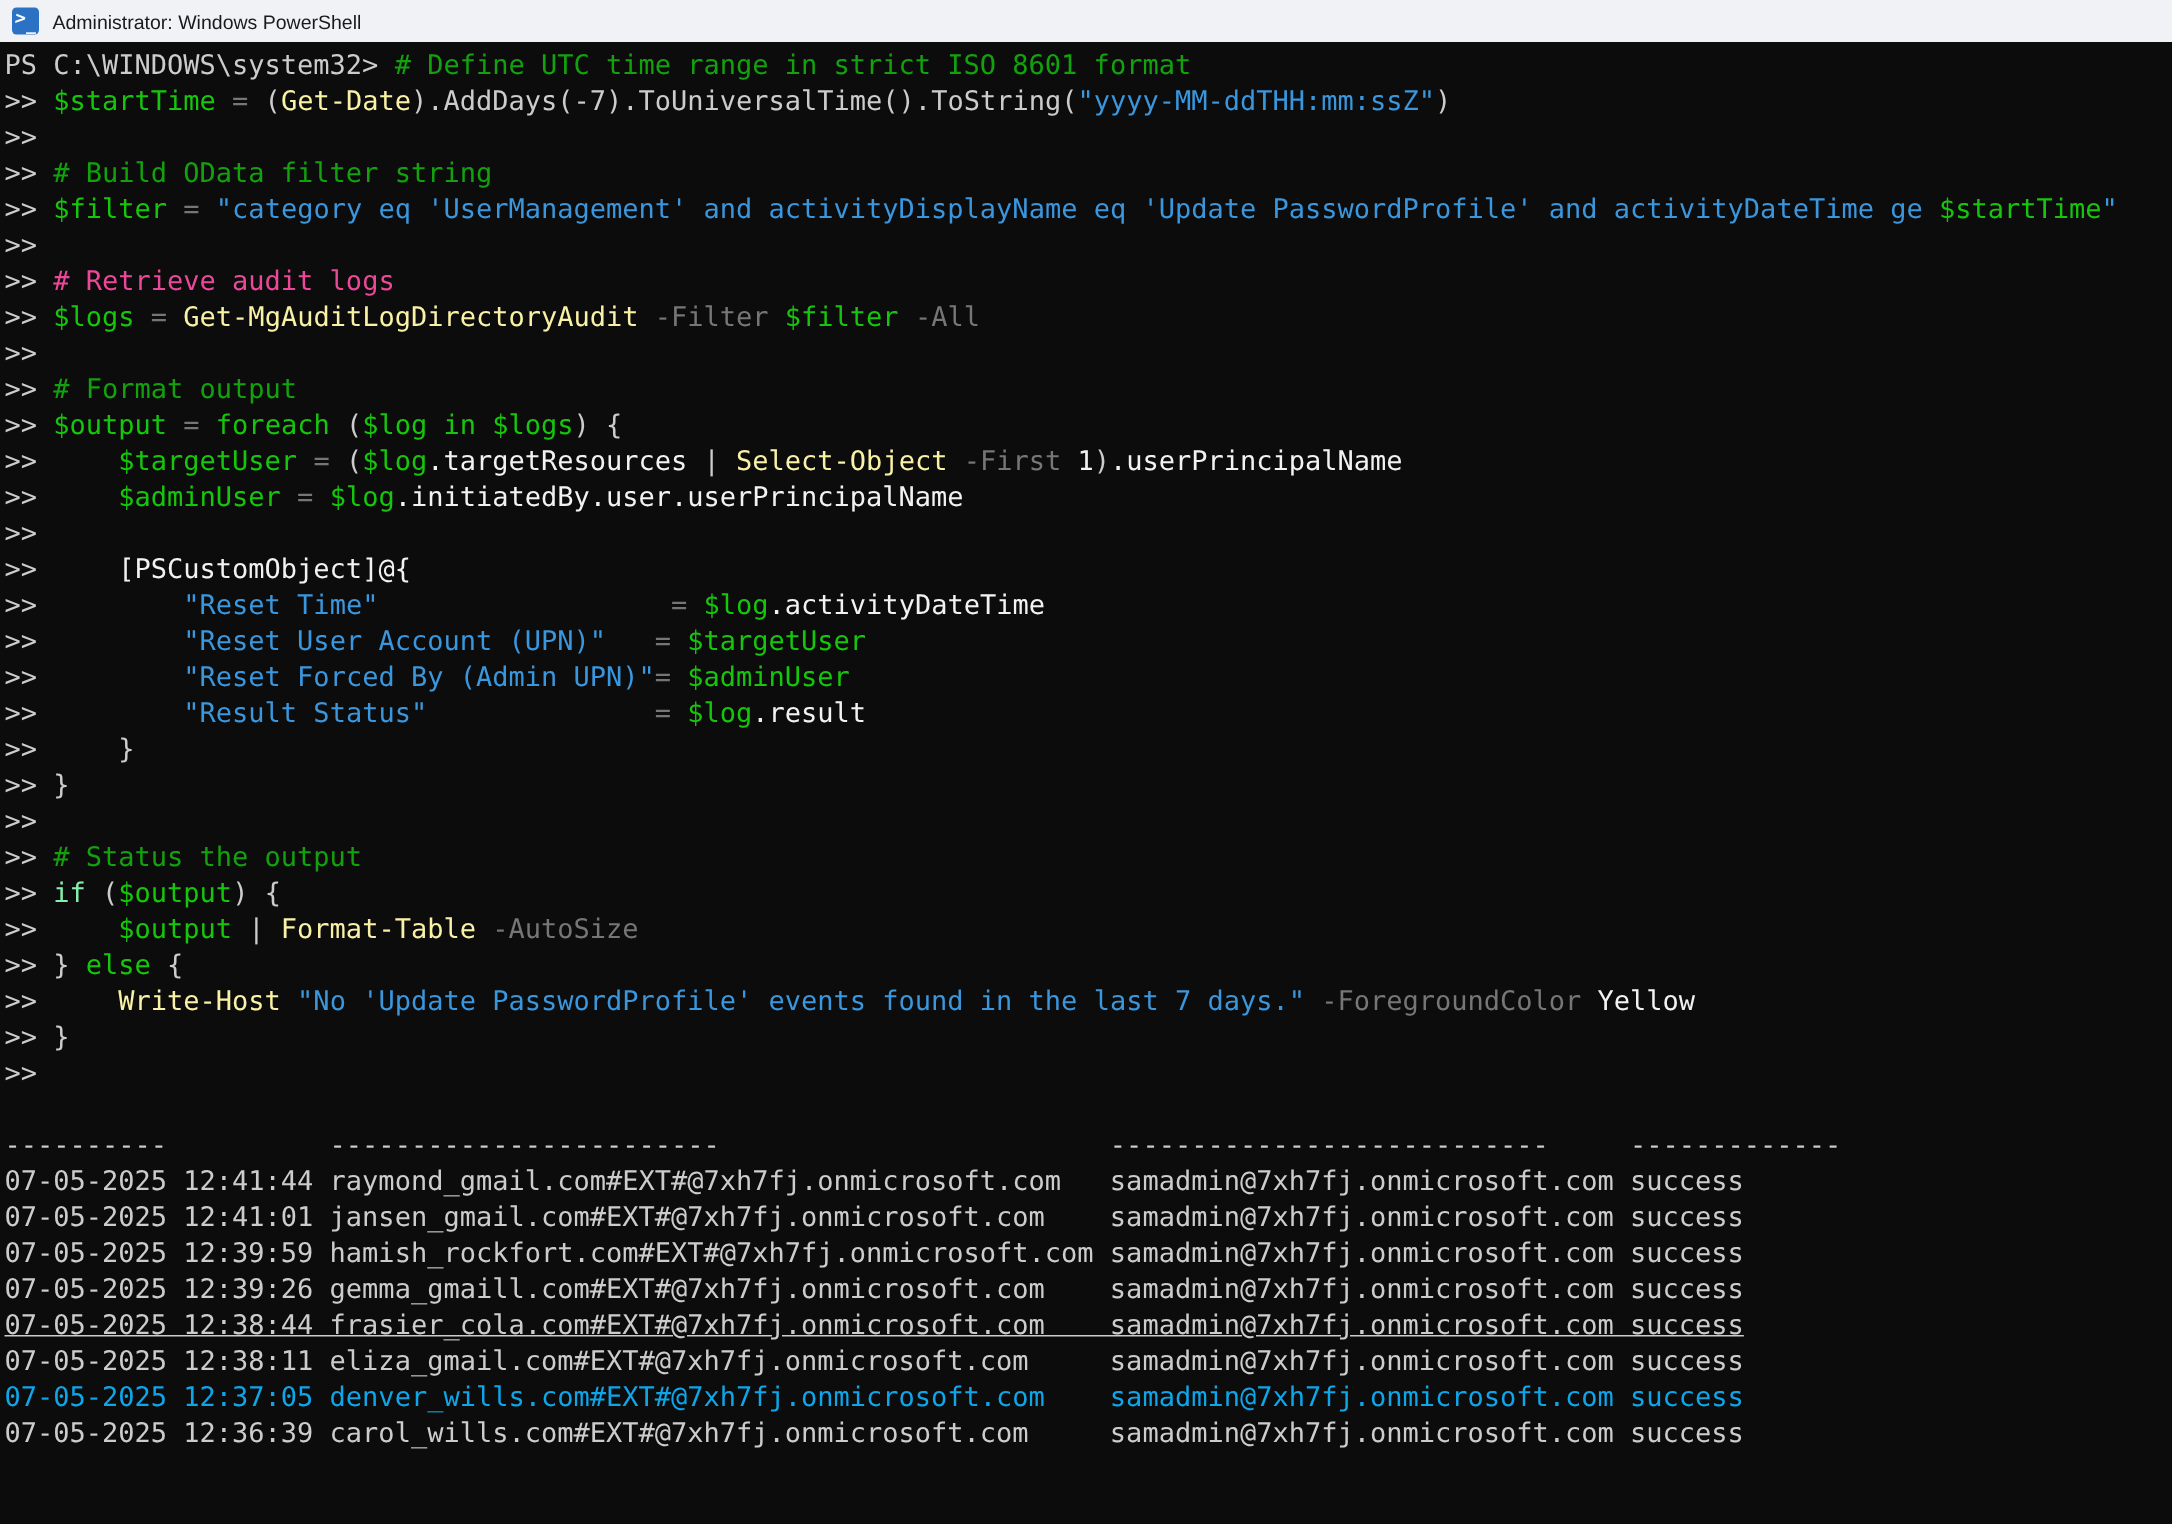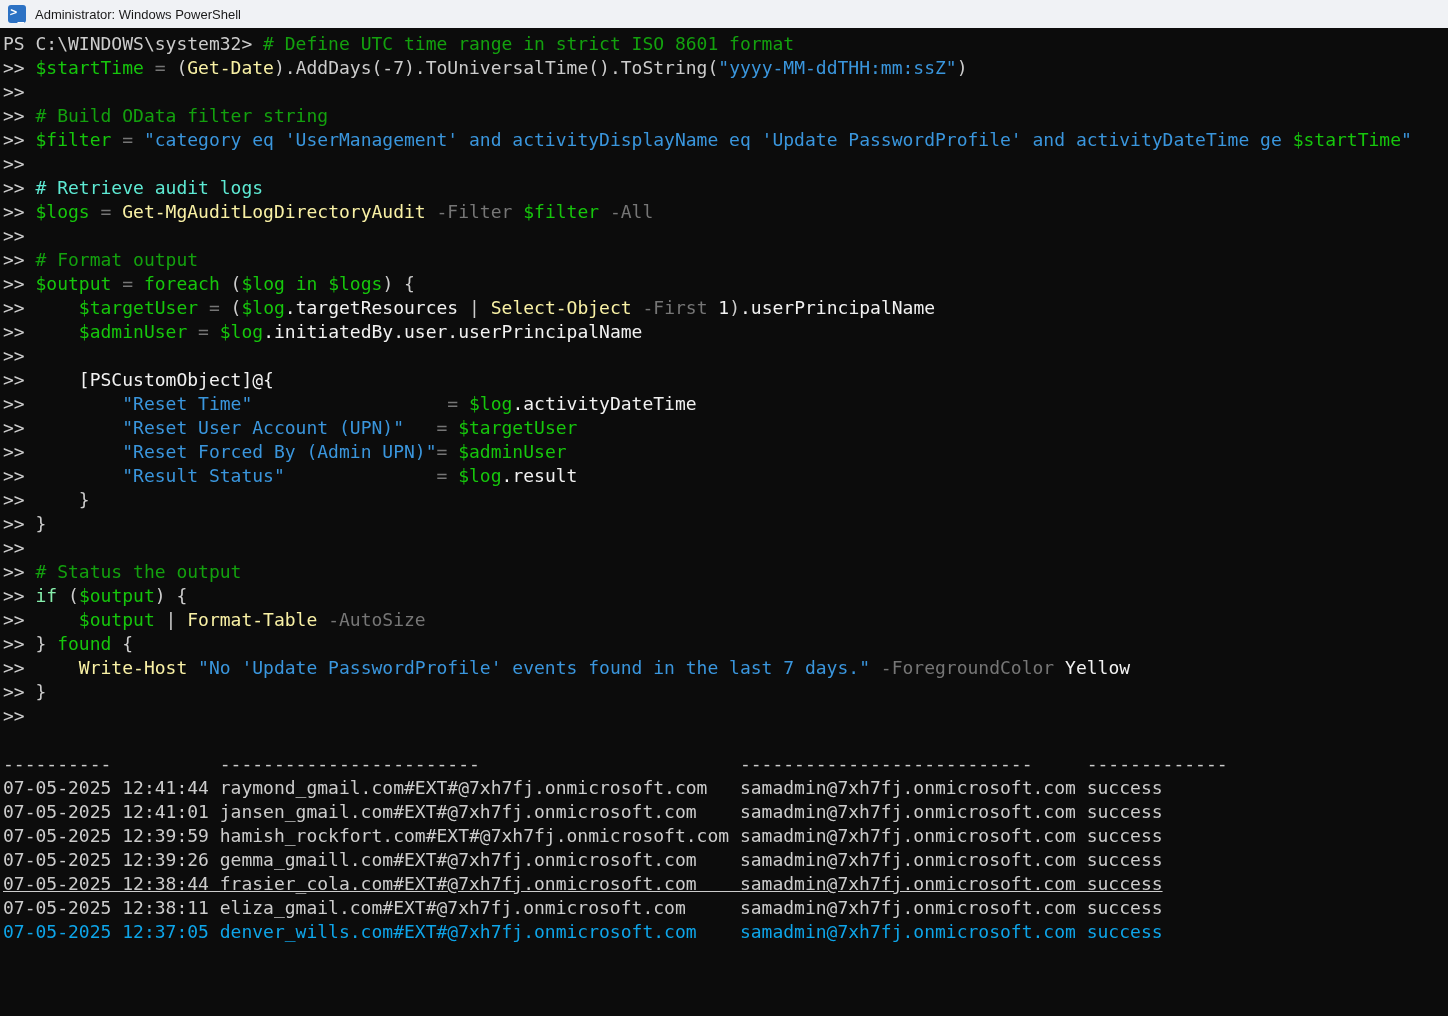--- a/index.html
+++ b/index.html
@@ -51,45 +51,46 @@
   <div class="window-title">Administrator: Windows PowerShell</div>
 </div>
 
 <div class="terminal">
     <div class="term-line"><span style="color: rgb(204, 204, 204);">PS C:\WINDOWS\system32&gt; </span><span style="color: rgb(19, 161, 14);"># Define UTC time range in strict ISO 8601 format</span></div>
     <div class="term-line"><span style="color: rgb(204, 204, 204);">&gt;&gt; </span><span style="color: rgb(22, 198, 12);">$startTime</span><span style="color: rgb(204, 204, 204);"> </span><span style="color: rgb(118, 118, 118);">=</span><span style="color: rgb(204, 204, 204);"> (</span><span style="color: rgb(249, 241, 165);">Get-Date</span><span style="color: rgb(204, 204, 204);">).AddDays(-7).ToUniversalTime().ToString(</span><span style="color: rgb(58, 150, 221);">"yyyy-MM-ddTHH:mm:ssZ"</span><span style="color: rgb(204, 204, 204);">)</span></div>
     <div class="term-line"><span style="color: rgb(204, 204, 204);">&gt;&gt;</span></div>
     <div class="term-line"><span style="color: rgb(204, 204, 204);">&gt;&gt; </span><span style="color: rgb(19, 161, 14);"># Build OData filter string</span></div>
     <div class="term-line"><span style="color: rgb(204, 204, 204);">&gt;&gt; </span><span style="color: rgb(22, 198, 12);">$filter</span><span style="color: rgb(204, 204, 204);"> </span><span style="color: rgb(118, 118, 118);">=</span><span style="color: rgb(204, 204, 204);"> </span><span style="color: rgb(58, 150, 221);">"category eq 'UserManagement' and activityDisplayName eq 'Update PasswordProfile' and activityDateTime ge </span><span style="color: rgb(22, 198, 12);">$startTime</span><span style="color: rgb(58, 150, 221);">"</span></div>
     <div class="term-line"><span style="color: rgb(204, 204, 204);">&gt;&gt;</span></div>
-    <div class="term-line"><span style="color: rgb(204, 204, 204);">&gt;&gt; </span><span style="color: #5eead4;"># Retrieve audit logs</span></div>
+    <div class="term-line"><span style="color: rgb(204, 204, 204);">&gt;&gt; </span><span style="color: #ec4899;"># Retrieve audit logs</span></div>
     <div class="term-line"><span style="color: rgb(204, 204, 204);">&gt;&gt; </span><span style="color: rgb(22, 198, 12);">$logs</span><span style="color: rgb(204, 204, 204);"> </span><span style="color: rgb(118, 118, 118);">=</span><span style="color: rgb(204, 204, 204);"> </span><span style="color: rgb(249, 241, 165);">Get-MgAuditLogDirectoryAudit</span><span style="color: rgb(204, 204, 204);"> </span><span style="color: rgb(118, 118, 118);">-Filter</span><span style="color: rgb(204, 204, 204);"> </span><span style="color: rgb(22, 198, 12);">$filter</span><span style="color: rgb(204, 204, 204);"> </span><span style="color: rgb(118, 118, 118);">-All</span></div>
     <div class="term-line"><span style="color: rgb(204, 204, 204);">&gt;&gt;</span></div>
     <div class="term-line"><span style="color: rgb(204, 204, 204);">&gt;&gt; </span><span style="color: rgb(19, 161, 14);"># Format output</span></div>
     <div class="term-line"><span style="color: rgb(204, 204, 204);">&gt;&gt; </span><span style="color: rgb(22, 198, 12);">$output</span><span style="color: rgb(204, 204, 204);"> </span><span style="color: rgb(118, 118, 118);">=</span><span style="color: rgb(204, 204, 204);"> </span><span style="color: rgb(22, 198, 12);">foreach</span><span style="color: rgb(204, 204, 204);"> (</span><span style="color: rgb(22, 198, 12);">$log</span><span style="color: rgb(204, 204, 204);"> </span><span style="color: rgb(22, 198, 12);">in</span><span style="color: rgb(204, 204, 204);"> </span><span style="color: rgb(22, 198, 12);">$logs</span><span style="color: rgb(204, 204, 204);">) {</span></div>
     <div class="term-line"><span style="color: rgb(204, 204, 204);">&gt;&gt;     </span><span style="color: rgb(22, 198, 12);">$targetUser</span><span style="color: rgb(204, 204, 204);"> </span><span style="color: rgb(118, 118, 118);">=</span><span style="color: rgb(204, 204, 204);"> (</span><span style="color: rgb(22, 198, 12);">$log</span><span style="color: rgb(242, 242, 242);">.targetResources</span><span style="color: rgb(204, 204, 204);"> | </span><span style="color: rgb(249, 241, 165);">Select-Object</span><span style="color: rgb(204, 204, 204);"> </span><span style="color: rgb(118, 118, 118);">-First</span><span style="color: rgb(204, 204, 204);"> </span><span style="color: rgb(242, 242, 242);">1</span><span style="color: rgb(204, 204, 204);">)</span><span style="color: rgb(242, 242, 242);">.userPrincipalName</span></div>
     <div class="term-line"><span style="color: rgb(204, 204, 204);">&gt;&gt;     </span><span style="color: rgb(22, 198, 12);">$adminUser</span><span style="color: rgb(204, 204, 204);"> </span><span style="color: rgb(118, 118, 118);">=</span><span style="color: rgb(204, 204, 204);"> </span><span style="color: rgb(22, 198, 12);">$log</span><span style="color: rgb(242, 242, 242);">.initiatedBy.user.userPrincipalName</span></div>
     <div class="term-line"><span style="color: rgb(204, 204, 204);">&gt;&gt;</span></div>
     <div class="term-line"><span style="color: rgb(204, 204, 204);">&gt;&gt;     </span><span style="color: rgb(242, 242, 242);">[PSCustomObject]@{</span></div>
     <div class="term-line"><span style="color: rgb(204, 204, 204);">&gt;&gt;         </span><span style="color: rgb(58, 150, 221);">"Reset Time"</span><span style="color: rgb(204, 204, 204);">                  </span><span style="color: rgb(118, 118, 118);">=</span><span style="color: rgb(204, 204, 204);"> </span><span style="color: rgb(22, 198, 12);">$log</span><span style="color: rgb(242, 242, 242);">.activityDateTime</span></div>
     <div class="term-line"><span style="color: rgb(204, 204, 204);">&gt;&gt;         </span><span style="color: rgb(58, 150, 221);">"Reset User Account (UPN)"</span><span style="color: rgb(204, 204, 204);">   </span><span style="color: rgb(118, 118, 118);">=</span><span style="color: rgb(204, 204, 204);"> </span><span style="color: rgb(22, 198, 12);">$targetUser</span></div>
     <div class="term-line"><span style="color: rgb(204, 204, 204);">&gt;&gt;         </span><span style="color: rgb(58, 150, 221);">"Reset Forced By (Admin UPN)"</span><span style="color: rgb(118, 118, 118);">=</span><span style="color: rgb(204, 204, 204);"> </span><span style="color: rgb(22, 198, 12);">$adminUser</span></div>
     <div class="term-line"><span style="color: rgb(204, 204, 204);">&gt;&gt;         </span><span style="color: rgb(58, 150, 221);">"Result Status"</span><span style="color: rgb(204, 204, 204);">              </span><span style="color: rgb(118, 118, 118);">=</span><span style="color: rgb(204, 204, 204);"> </span><span style="color: rgb(22, 198, 12);">$log</span><span style="color: rgb(242, 242, 242);">.result</span></div>
     <div class="term-line"><span style="color: rgb(204, 204, 204);">&gt;&gt;     }</span></div>
     <div class="term-line"><span style="color: rgb(204, 204, 204);">&gt;&gt; }</span></div>
     <div class="term-line"><span style="color: rgb(204, 204, 204);">&gt;&gt;</span></div>
     <div class="term-line"><span style="color: rgb(204, 204, 204);">&gt;&gt; </span><span style="color: rgb(19, 161, 14);"># Status the output</span></div>
     <div class="term-line"><span style="color: rgb(204, 204, 204);">&gt;&gt; </span><span style="color: #86efac;">if</span><span style="color: rgb(204, 204, 204);"> (</span><span style="color: rgb(22, 198, 12);">$output</span><span style="color: rgb(204, 204, 204);">) {</span></div>
     <div class="term-line"><span style="color: rgb(204, 204, 204);">&gt;&gt;     </span><span style="color: rgb(22, 198, 12);">$output</span><span style="color: rgb(204, 204, 204);"> | </span><span style="color: rgb(249, 241, 165);">Format-Table</span><span style="color: rgb(204, 204, 204);"> </span><span style="color: rgb(118, 118, 118);">-AutoSize</span></div>
-    <div class="term-line"><span style="color: rgb(204, 204, 204);">&gt;&gt; } </span><span style="color: rgb(22, 198, 12);">found</span><span style="color: rgb(204, 204, 204);"> {</span></div>
+    <div class="term-line"><span style="color: rgb(204, 204, 204);">&gt;&gt; } </span><span style="color: rgb(22, 198, 12);">else</span><span style="color: rgb(204, 204, 204);"> {</span></div>
     <div class="term-line"><span style="color: rgb(204, 204, 204);">&gt;&gt;     </span><span style="color: rgb(249, 241, 165);">Write-Host</span><span style="color: rgb(204, 204, 204);"> </span><span style="color: rgb(58, 150, 221);">"No 'Update PasswordProfile' events found in the last 7 days."</span><span style="color: rgb(204, 204, 204);"> </span><span style="color: rgb(118, 118, 118);">-ForegroundColor</span><span style="color: rgb(204, 204, 204);"> </span><span style="color: rgb(242, 242, 242);">Yellow</span></div>
     <div class="term-line"><span style="color: rgb(204, 204, 204);">&gt;&gt; }</span></div>
     <div class="term-line"><span style="color: rgb(204, 204, 204);">&gt;&gt;</span></div>
     <div class="term-line"></div>
     <div class="term-line"><span style="color: rgb(204, 204, 204);">----------          ------------------------                        ---------------------------     -------------</span></div>
     <div class="term-line"><span style="color: rgb(204, 204, 204);">07-05-2025 12:41:44 raymond_gmail.com#EXT#@7xh7fj.onmicrosoft.com   samadmin@7xh7fj.onmicrosoft.com success</span></div>
     <div class="term-line"><span style="color: rgb(204, 204, 204);">07-05-2025 12:41:01 jansen_gmail.com#EXT#@7xh7fj.onmicrosoft.com    samadmin@7xh7fj.onmicrosoft.com success</span></div>
     <div class="term-line"><span style="color: rgb(204, 204, 204);">07-05-2025 12:39:59 hamish_rockfort.com#EXT#@7xh7fj.onmicrosoft.com samadmin@7xh7fj.onmicrosoft.com success</span></div>
     <div class="term-line"><span style="color: rgb(204, 204, 204);">07-05-2025 12:39:26 gemma_gmaill.com#EXT#@7xh7fj.onmicrosoft.com    samadmin@7xh7fj.onmicrosoft.com success</span></div>
     <div class="term-line"><span style="color: rgb(204, 204, 204); text-decoration: underline;">07-05-2025 12:38:44 frasier_cola.com#EXT#@7xh7fj.onmicrosoft.com    samadmin@7xh7fj.onmicrosoft.com success</span></div>
     <div class="term-line"><span style="color: rgb(204, 204, 204);">07-05-2025 12:38:11 eliza_gmail.com#EXT#@7xh7fj.onmicrosoft.com     samadmin@7xh7fj.onmicrosoft.com success</span></div>
     <div class="term-line"><span style="color: #0ea5e9;">07-05-2025 12:37:05 denver_wills.com#EXT#@7xh7fj.onmicrosoft.com    samadmin@7xh7fj.onmicrosoft.com success</span></div>
+    <div class="term-line"><span style="color: rgb(204, 204, 204);">07-05-2025 12:36:39 carol_wills.com#EXT#@7xh7fj.onmicrosoft.com     samadmin@7xh7fj.onmicrosoft.com success</span></div>
   </div>
 
 </body></html>

